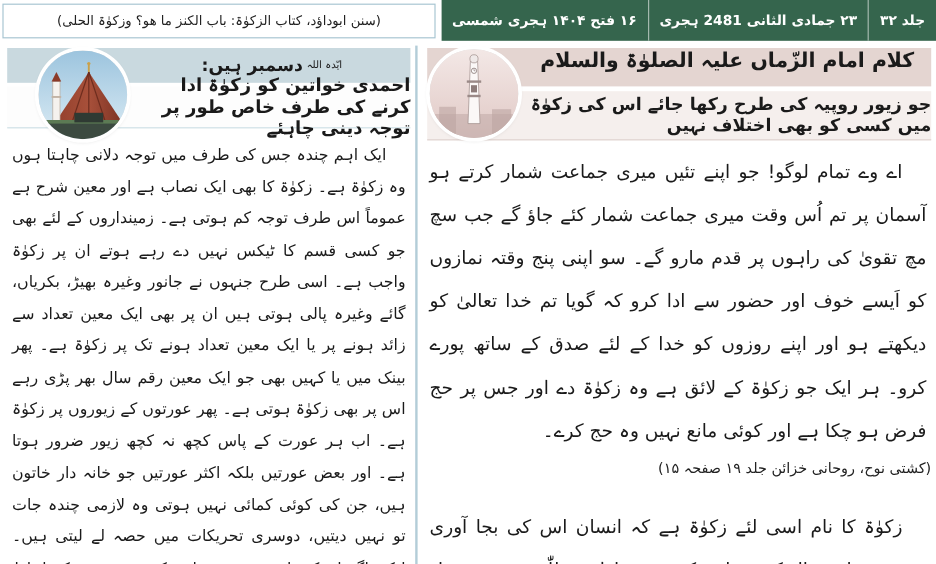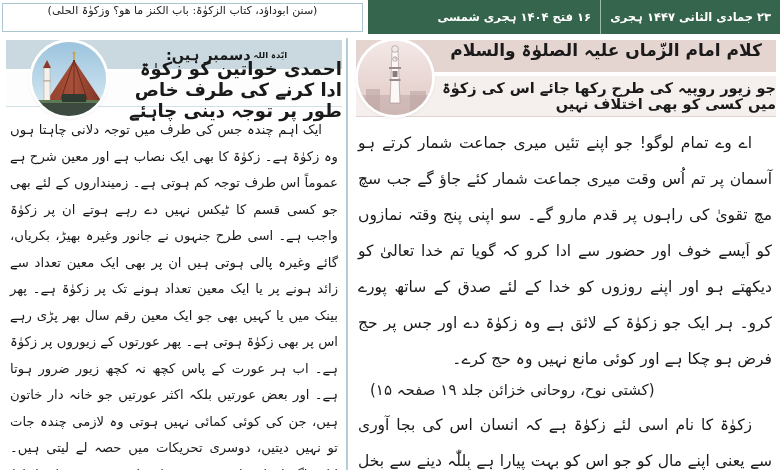--- a/index.html
+++ b/index.html
@@ -32,21 +32,21 @@
     padding:0 9px;
     border-left:1px solid rgba(255,255,255,.55);
     line-height:34px;
   }
   .green-seg:last-child{border-left:none;}
   .ref-box{
     flex:1;
     margin:3px 5px 2px 2px;
     border:1px solid #a9c6d2;
     background:#ffffff;
-    display:flex;justify-content:center;
+    display:flex;align-items:center;justify-content:center;
     font-size:11px;
     color:#222;
   }
   
   .main{
     display:flex;flex-direction:row;
     direction:rtl;
     height:436px;
   }
   .col-divider{
@@ -88,25 +88,25 @@
   }
   .circle-r{left:2px;top:1px;}
   .body-r{
     font-size:15.5px;
     line-height:36px;
     text-align:justify;
     margin:8px 4px 0 2px;
     text-indent:20px;
   }
   .cite{
-    font-size:15px;
+    font-size:12px;
     color:#222;
-    text-align:left;
-    direction:rtl;
-    margin:2px 0 6px 14px;
+    text-align:right;
+    direction:rtl;
+    margin:2px 0 20px 14px;
     line-height:22px;
   }
   .body-r2{
     font-size:15.5px;
     line-height:36px;
     text-align:justify;
     margin:4px 4px 0 2px;
     text-indent:20px;
   }
   
@@ -121,47 +121,48 @@
     background:#c9d9df;
     height:29px;
     display:flex;align-items:center;justify-content:center;
     padding-left:108px;
     font-size:14.5px;font-weight:bold;
     margin-bottom:3px;
   }
   .bar-title-l sup{
     font-size:8.5px;
     margin:0 3px;
-    font-weight:bold;
+    font-weight:normal;
   }
   .bar-sub-l{
     background:#fdfdfd;
     height:34px;
     display:flex;align-items:center;
     padding-left:108px;
-    font-size:18px;font-weight:bold;
+    font-size:15px;font-weight:bold;
     border-bottom:1px solid #cfe0e7;
   }
   .circle-l{left:26px;top:2px;}
   .body-l{
     font-size:13.2px;
     line-height:26.5px;
     text-align:justify;
     margin:10px 4px 0 4px;
     text-indent:16px;
   }
 </style>
 </head>
 <body>
 
 <div class="page">
 
   <div class="topstrip">
     <div class="green-bar">
-      <span class="green-seg">۲۳ جمادی الثانی ۱۴۴۷ ہجری</span>
+      <span class="green-seg">جلد ۳۲</span>
+      <span class="green-seg">۲۳ جمادی الثانی 2481 ہجری</span>
       <span class="green-seg">۱۶ فتح ۱۴۰۴ ہجری شمسی</span>
 
     </div>
     <div class="ref-box">
       <span>(سنن ابوداؤد، کتاب الزکوٰۃ: باب الکنز ما ھو؟ وزکوٰۃ الحلی)</span>
     </div>
   </div>
 
   <div class="main">
 

